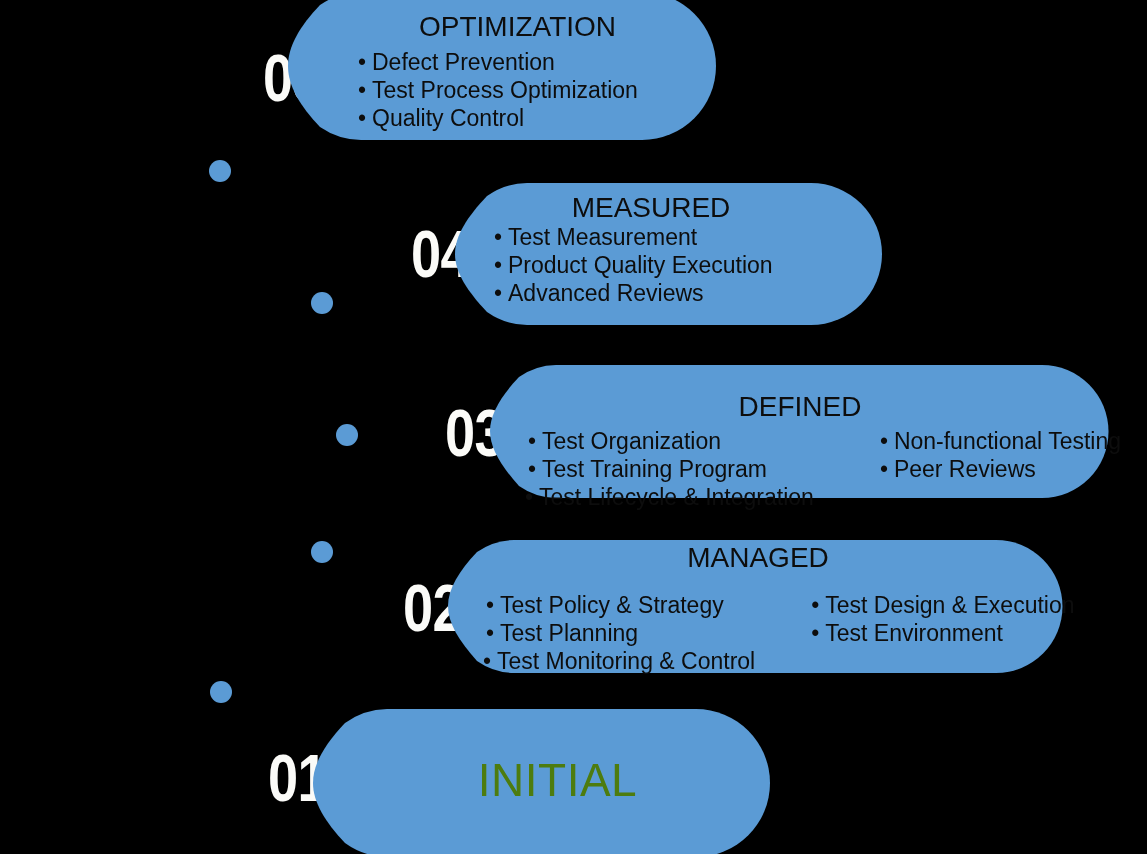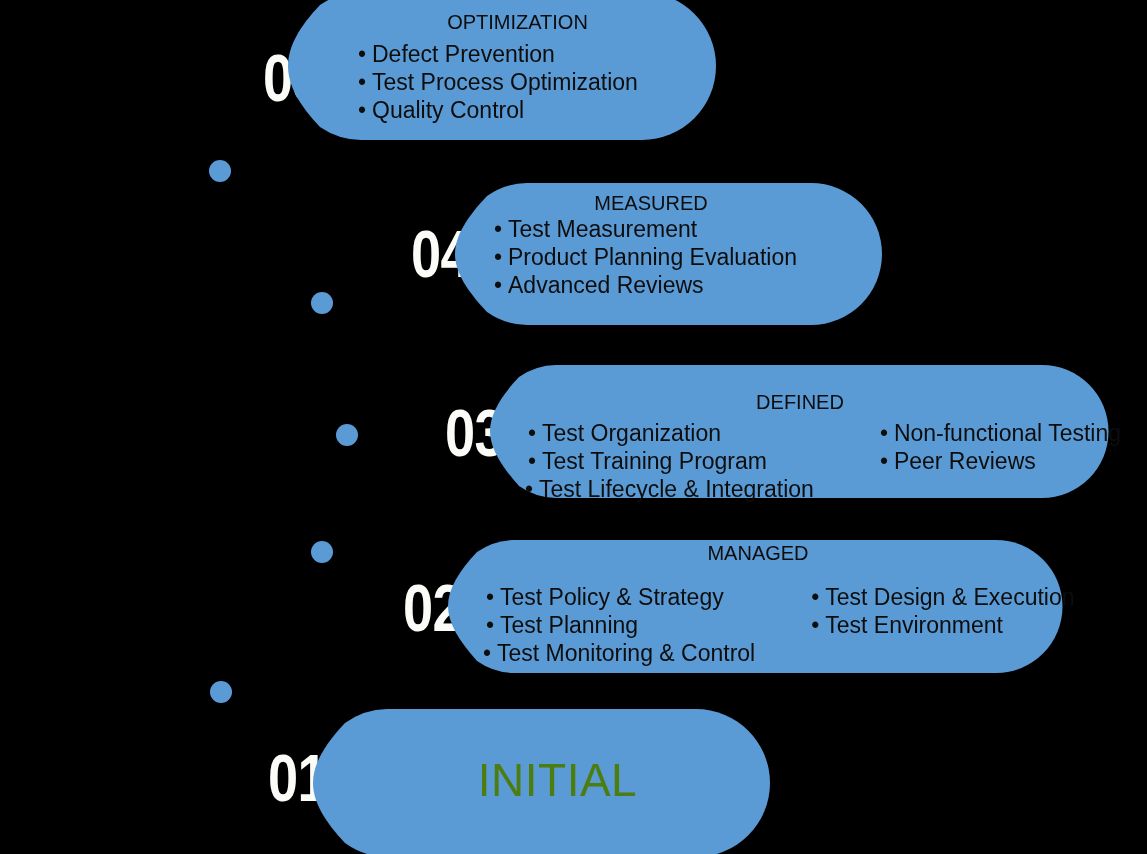--- a/index.html
+++ b/index.html
@@ -52,21 +52,21 @@
     display: block;
   }
 
   
   .pill-content {
     position: absolute;
     box-sizing: border-box;
   }
   .pill-title {
     color: #0d0d0d;
-    font-size: 20px;
+    font-size: 28px;
     font-weight: 400;
     line-height: 1.08;
     text-align: center;
     white-space: nowrap;
   }
   .pill-cols {
     display: flex;
     flex-direction: row;
     align-items: flex-start;
   }
@@ -157,21 +157,21 @@
     </svg>
 
     <div class="pill-content" style="left:466px; top:10px; width:370px;">
       <div class="pill-title">MEASURED</div>
       <div class="pill-cols" style="margin-top:0;">
         <div class="pill-col" style="padding-left:28px;">
           <div class="bullet-item">
             <span class="dotmark">•</span><span>Test Measurement</span>
           </div>
           <div class="bullet-item">
-            <span class="dotmark">•</span><span>Product Planning Evaluation</span>
+            <span class="dotmark">•</span><span>Product Quality Execution</span>
           </div>
           <div class="bullet-item">
             <span class="dotmark">•</span><span>Advanced Reviews</span>
           </div>
         </div>
       </div>
     </div>
   </div>
 
   <div class="level" style="left:0px; top:365px; width:1147px; height:133px;">

